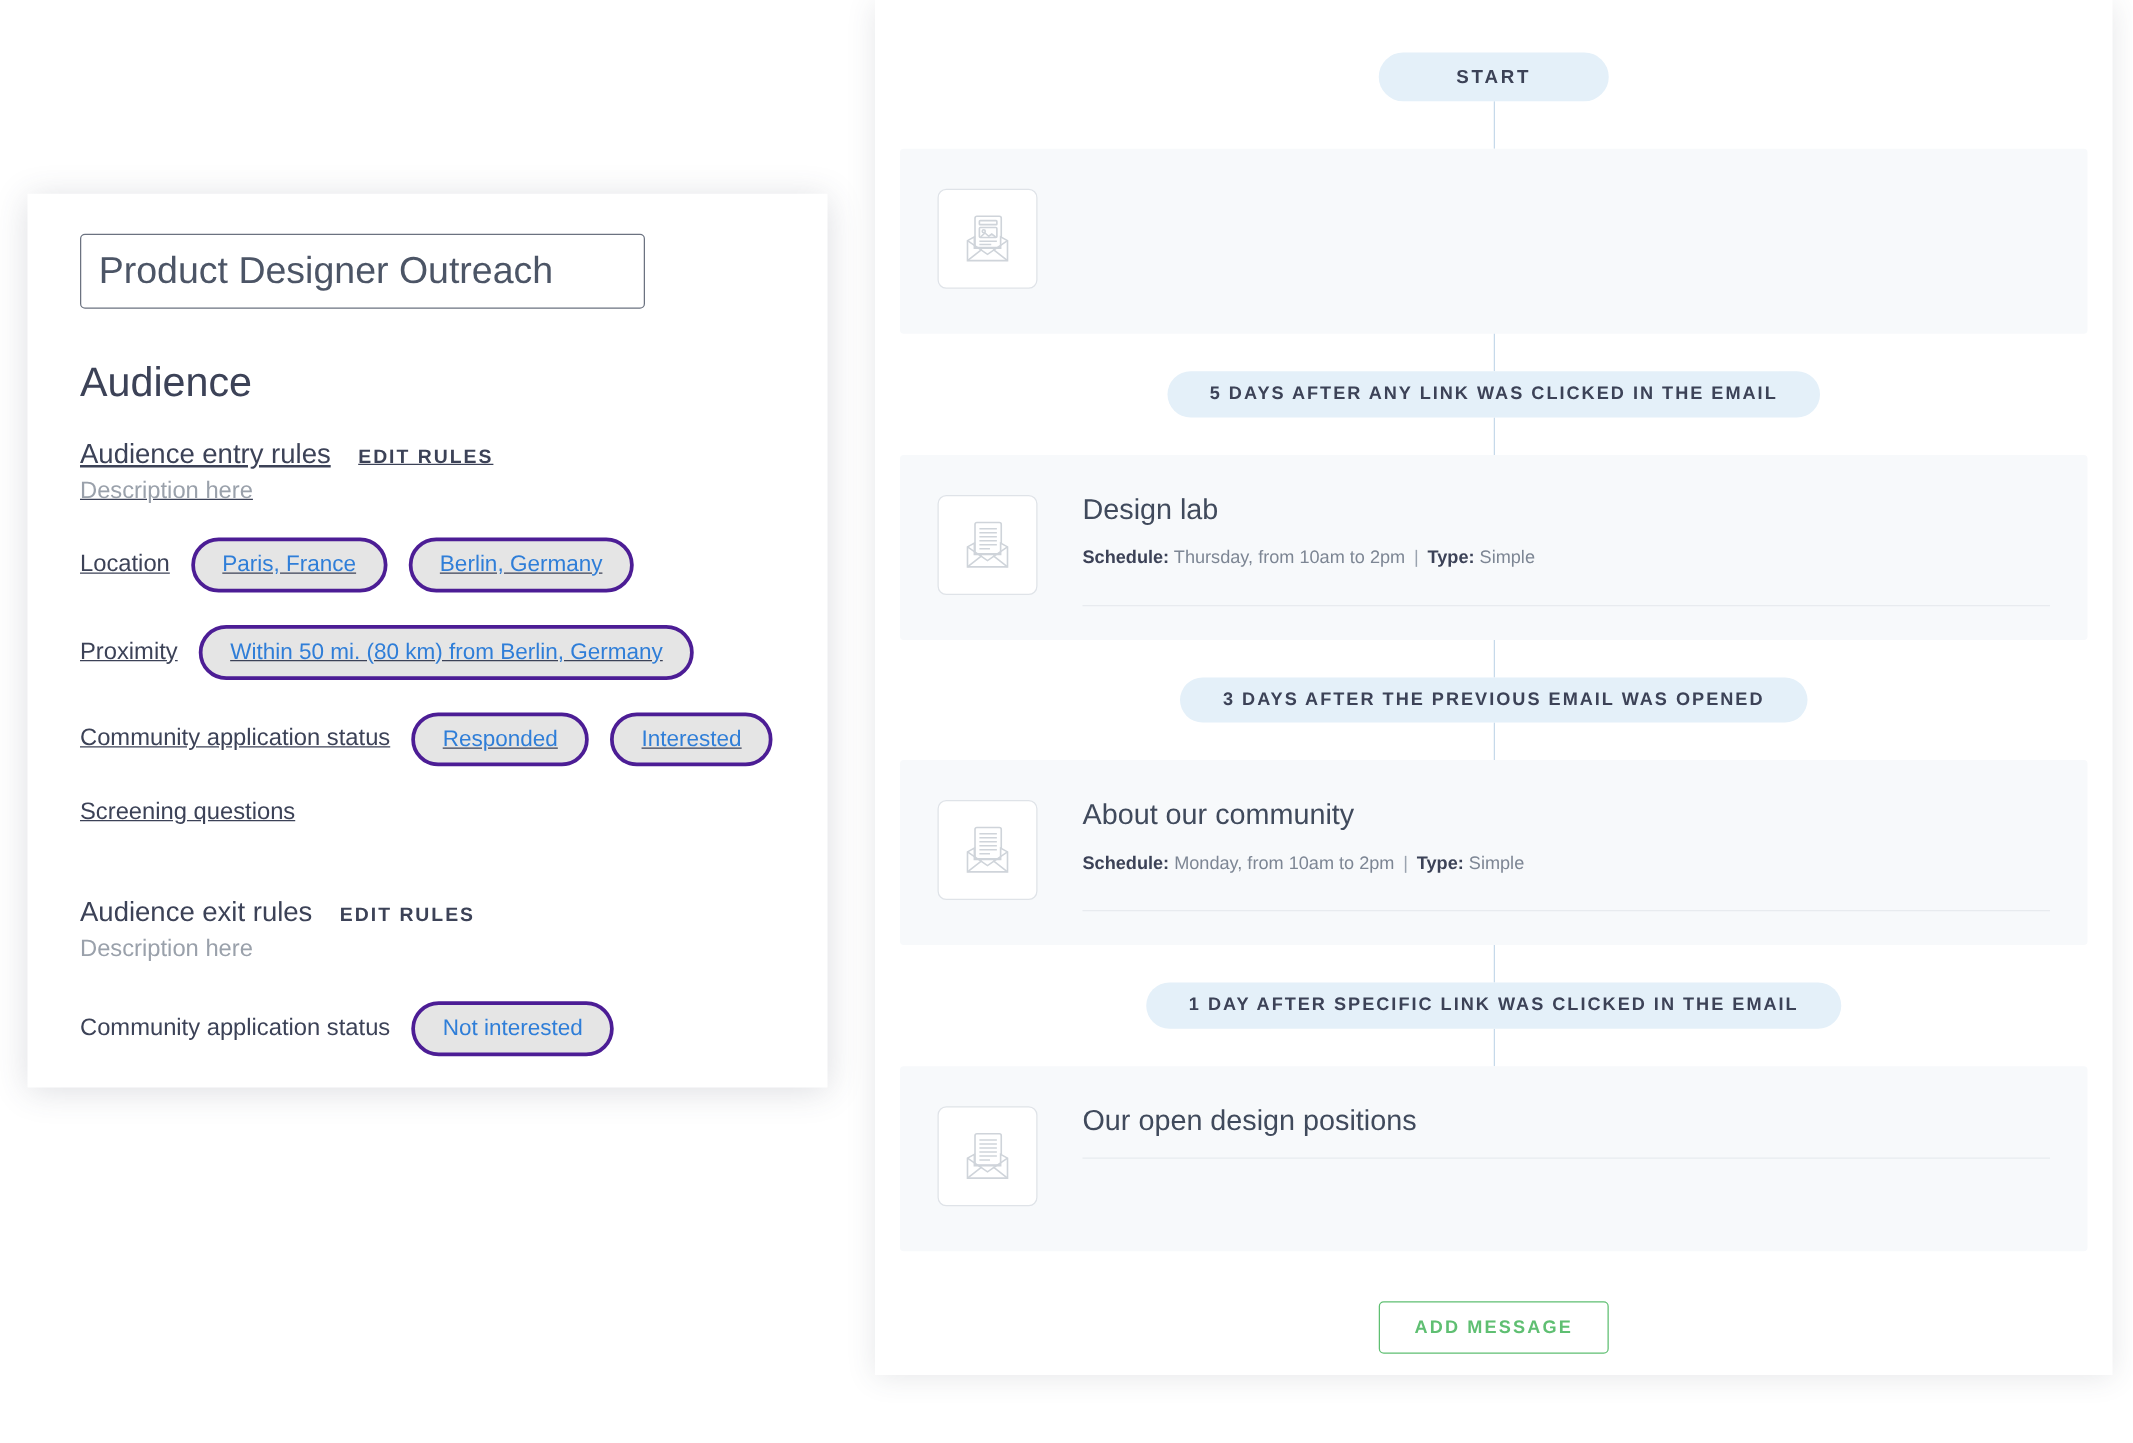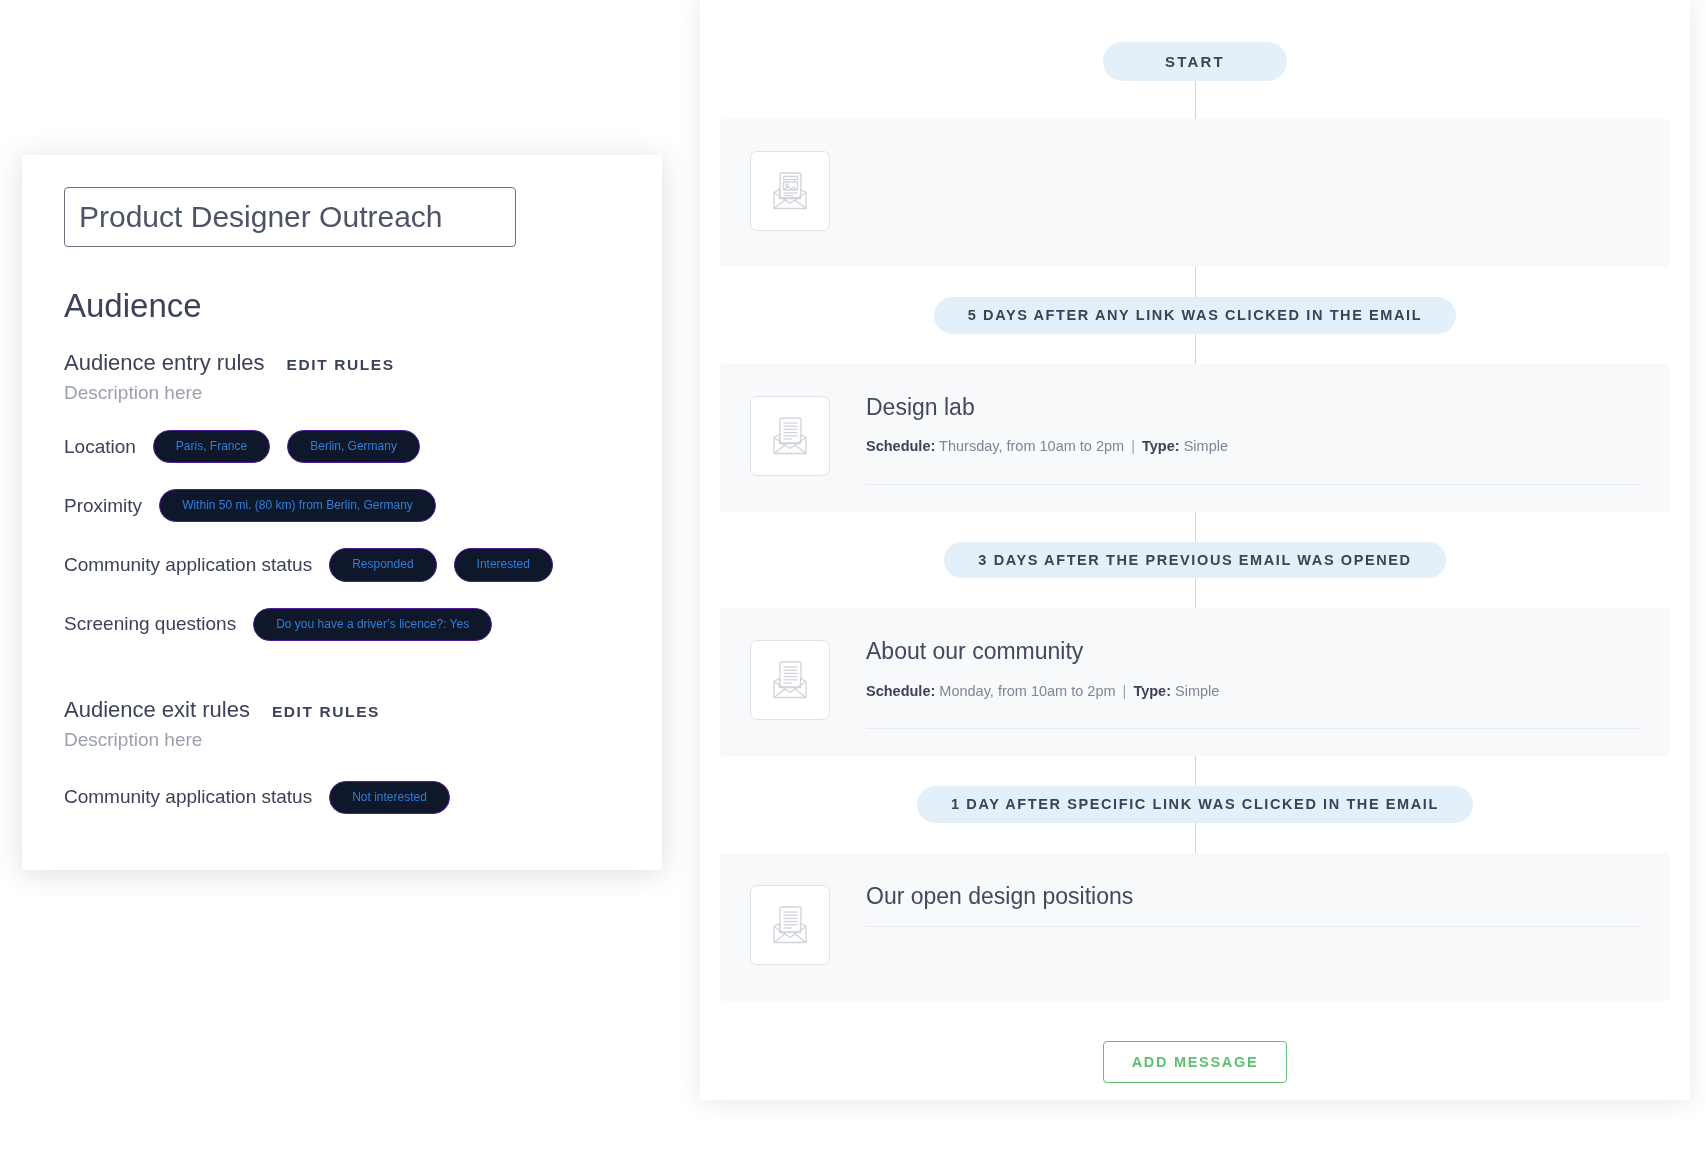--- a/index.html
+++ b/index.html
@@ -214,32 +214,32 @@
     gap: 17px;
     margin-top: 26px;
     flex-wrap: nowrap;
   }
   .filter-label {
     font-size: 19px;
     color: #3c4257;
     white-space: nowrap;
   }
   .chip {
-    border: 1px solid #4c1d95;
+    border: 3px solid #4c1d95;
     color: #2f7ed8;
     border-radius: 22px;
-    font-size: 12px;
+    font-size: 18px;
     padding: 9px 22px;
     white-space: nowrap;
-    background: #0f172a;
+    background: #e5e5e5;
     cursor: pointer;
     line-height: 1.1;
   }
 
-  .entry-block { margin-top: 34px; }
+  .entry-block { margin-top: 34px; text-decoration: underline; }
   .exit-block  { margin-top: 56px; }
 </style>
 </head>
 <body>
 
 <div id="workflow-panel">
   <div id="flow-inner">
 
     <div class="pill-row" style="padding-top:42px;">
       <div class="pill start">START</div>
@@ -392,21 +392,20 @@
     </div>
 
     <div class="filter-row">
       <span class="filter-label">Community application status</span>
       <span class="chip">Responded</span>
       <span class="chip">Interested</span>
     </div>
 
     <div class="filter-row">
       <span class="filter-label">Screening questions</span>
-      <span class="chip">Do you have a driver’s licence?: Yes</span>
     </div>
   </div>
 
   
   <div class="exit-block">
     <div class="rules-head">
       <span class="rules-label">Audience exit rules</span>
       <a class="edit-rules-link">EDIT RULES</a>
     </div>
     <div class="rules-desc">Description here</div>

